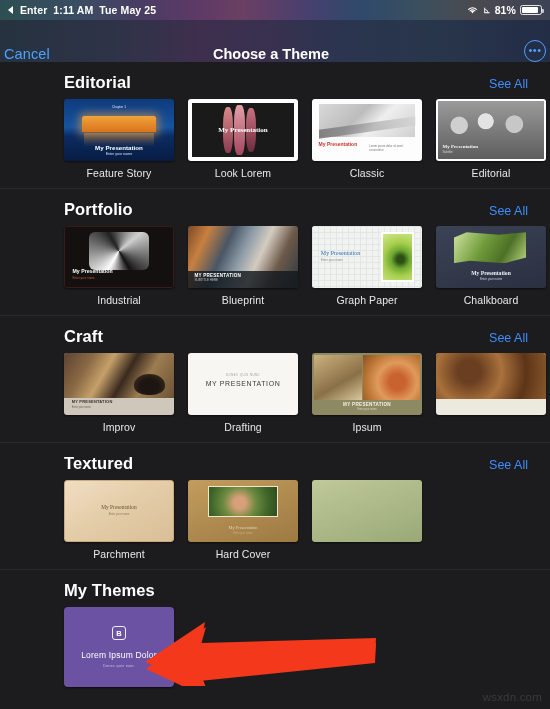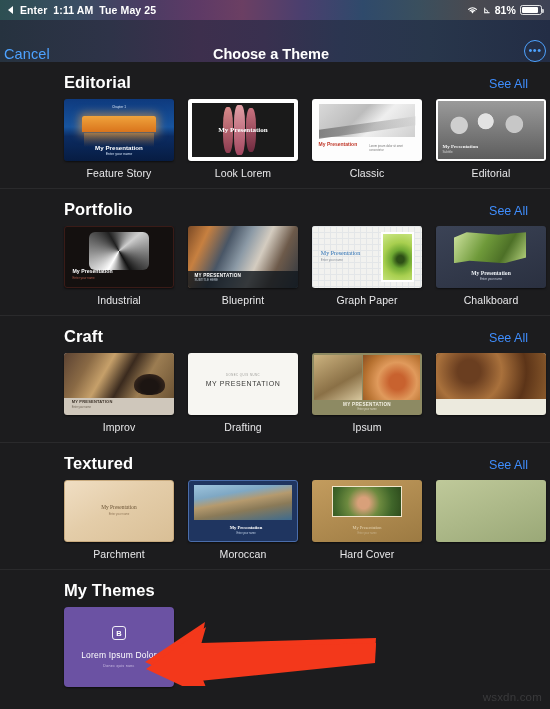--- a/index.html
+++ b/index.html
@@ -552,28 +552,20 @@
 
         <div class="cell">
           <div class="thumb t-parchment">
             <div class="slide-t tt">My Presentation</div>
             <div class="slide-s ss">Enter your name</div>
           </div>
           <div class="cap">Parchment</div>
         </div>
 
 
-        <div class="cell">
-          <div class="thumb t-moroccan">
-            <div class="ph"></div>
-            <div class="slide-t tt">My Presentation</div>
-            <div class="slide-s ss">Enter your name</div>
-          </div>
-          <div class="cap">Moroccan</div>
-        </div>
 
         <div class="cell">
           <div class="thumb t-hardcover">
             <div class="ph"></div>
             <div class="slide-t tt">My Presentation</div>
             <div class="slide-s ss">Enter your name</div>
           </div>
           <div class="cap">Hard Cover</div>
         </div>
 

